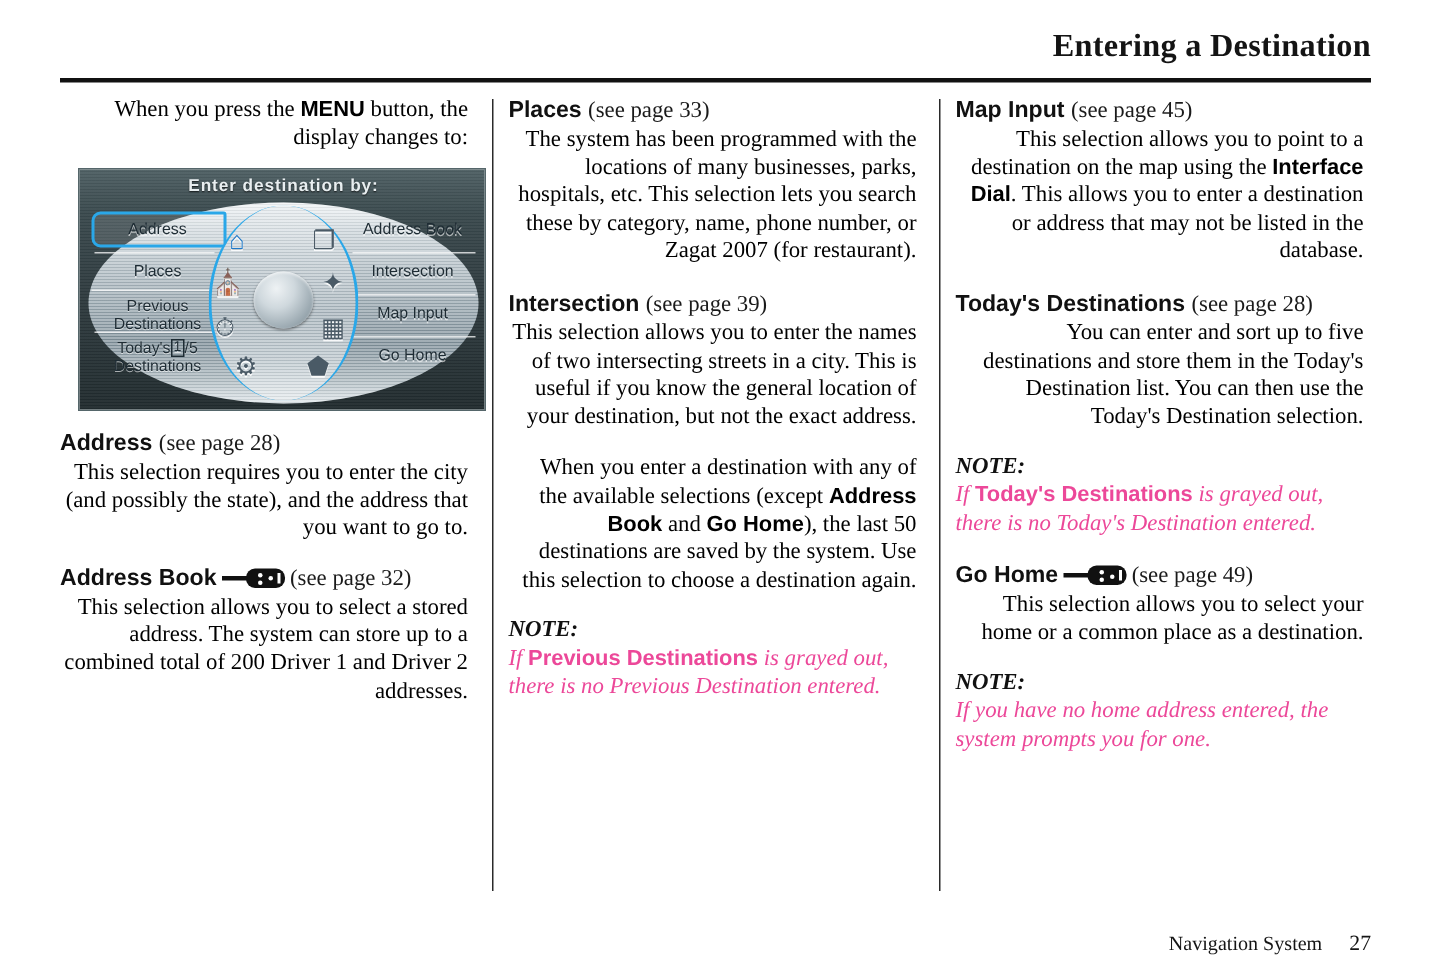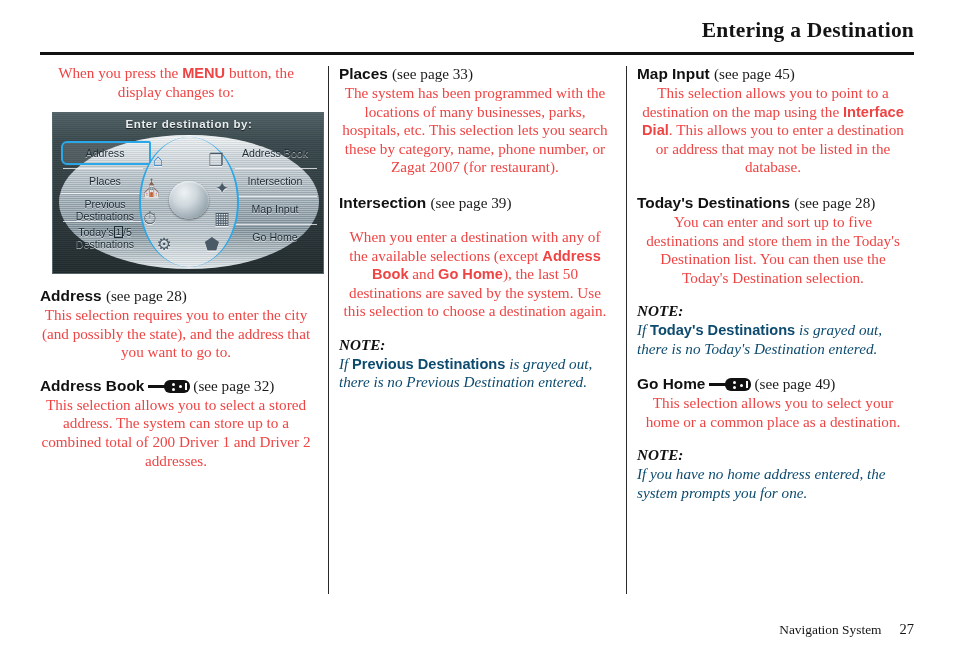--- a/index.html
+++ b/index.html
@@ -71,22 +71,22 @@
   }
   .div-1 { left: 288px; }
   .div-2 { left: 586px; }
 
   
   p.body {
     margin: 0 0 0 0;
     font-family: "Liberation Serif", serif;
     font-size: 15.2px;
     line-height: 18.6px;
-    color: #ef4444;
-    text-align: center;
+    color: #000000;
+    text-align: right;
   }
   .b { font-family: "Liberation Sans", sans-serif; font-weight: bold; font-size: 14.6px; }
 
   .entry { margin-top: 14px; }
   .entry:first-child { margin-top: 0; }
 
   .entry-head {
     font-family: "Liberation Sans", sans-serif;
     font-weight: bold;
     font-size: 15.4px;
@@ -112,21 +112,21 @@
     font-size: 15.2px;
     line-height: 18.6px;
     color: #111;
     margin: 0;
   }
   .note-text {
     font-family: "Liberation Serif", serif;
     font-style: italic;
     font-size: 15.2px;
     line-height: 18.6px;
-    color: #0c4a6e;
+    color: #ec4899;
     margin: 0;
   }
   .note-text .b { font-style: normal; }
 
   
   .keyfob {
     display: inline-block;
     vertical-align: -2px;
     width: 42px;
     height: 14px;
@@ -407,20 +407,21 @@
 
   <div class="col col-2">
 
     <div class="entry">
       <div class="entry-head"><span>Places</span> <span class="ref">(see page 33)</span></div>
       <p class="body">The system has been programmed with the locations of many businesses, parks, hospitals, etc. This selection lets you search these by category, name, phone number, or Zagat 2007 (for restaurant).</p>
     </div>
 
     <div class="entry" style="margin-top:16px;">
       <div class="entry-head"><span>Intersection</span> <span class="ref">(see page 39)</span></div>
+      <p class="body">This selection allows you to enter the names of two intersecting streets in a city. This is useful if you know the general location of your destination, but not the exact address.</p>
     </div>
 
     <div class="entry" style="margin-top:16px;">
       <p class="body"><span>When you enter a destination with any of the available selections (except </span><span class="b">Address Book</span><span> and </span><span class="b">Go Home</span><span>), the last 50 destinations are saved by the system. Use this selection to choose a destination again.</span></p>
     </div>
 
     <div class="note">
       <p class="note-label">NOTE:</p>
       <p class="note-text"><span>If </span><span class="b">Previous Destinations</span><span> is grayed out, there is no Previous Destination entered.</span></p>
     </div>

